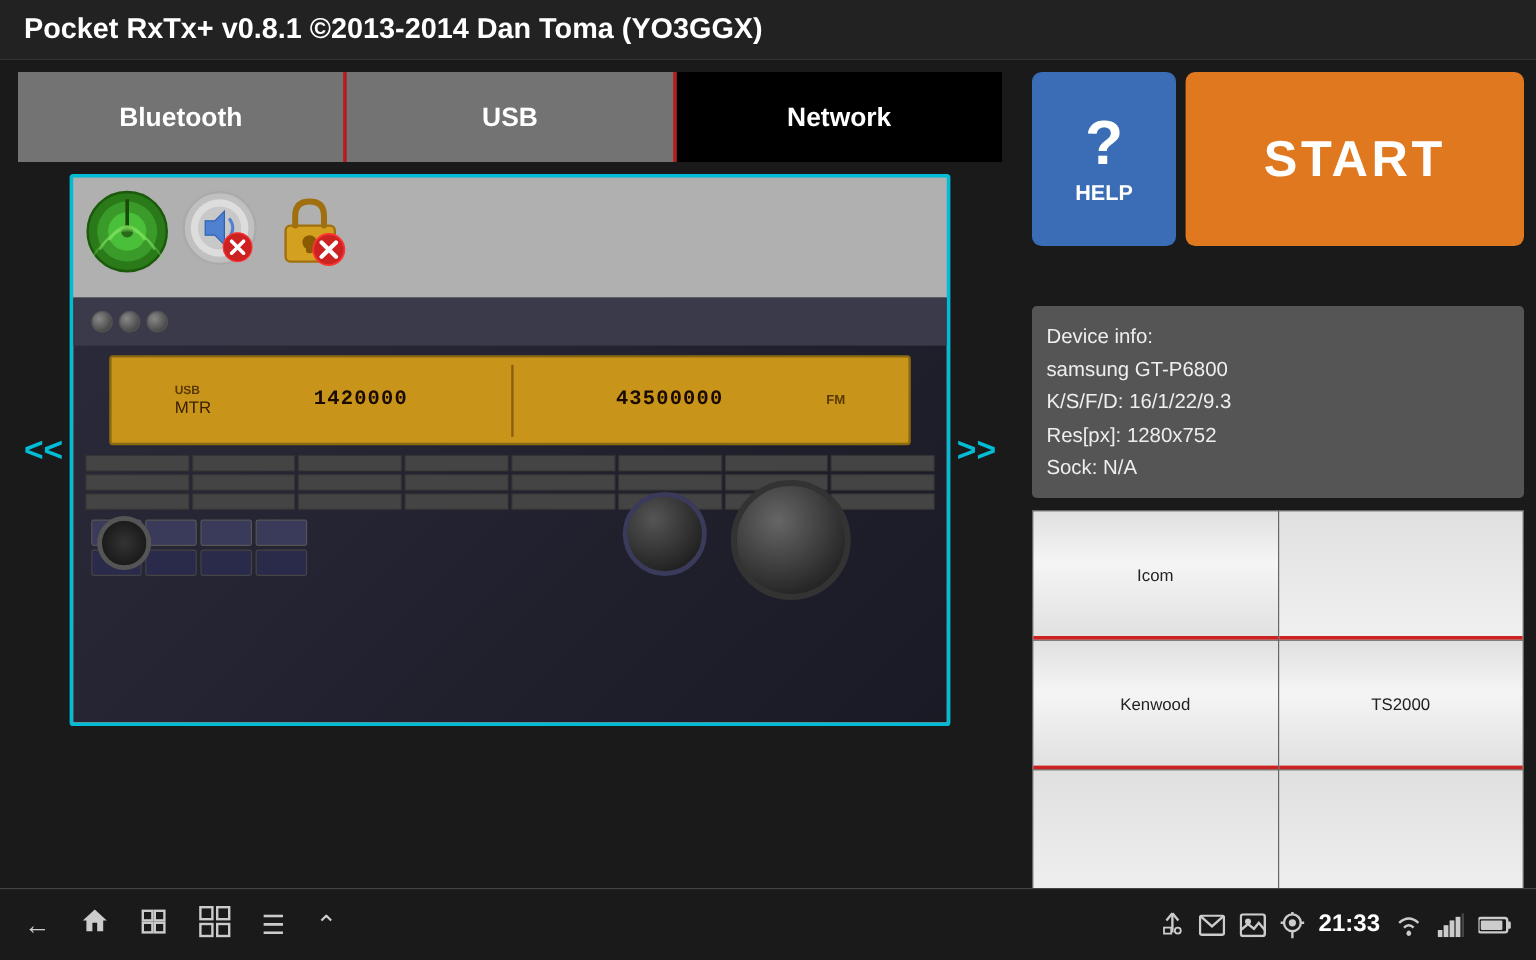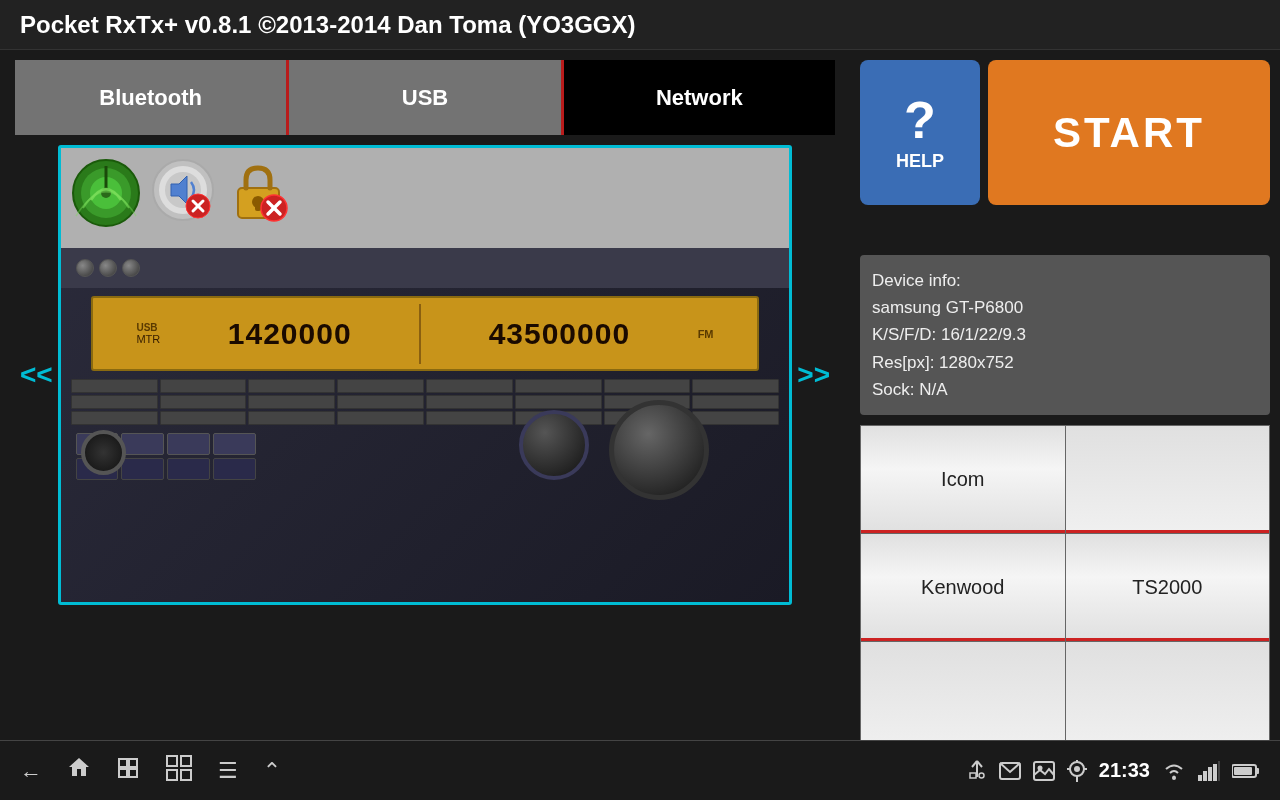--- a/index.html
+++ b/index.html
@@ -201,21 +201,21 @@
       background: #666;
       gap: 1px;
       overflow: hidden;
     }
 
     .radio-cell {
       background: linear-gradient(180deg, #e0e0e0 0%, #f5f5f5 40%, #e0e0e0 100%);
       display: flex;
       align-items: center;
       justify-content: center;
-      font-size: 20px;
+      font-size: 14px;
       font-weight: normal;
       color: #222;
       cursor: pointer;
       position: relative;
     }
     .radio-cell::after {
       content: '';
       position: absolute;
       bottom: 0;
       left: 0;
@@ -300,25 +300,25 @@
       height: 75px;
       border-radius: 3px;
       display: flex;
       align-items: center;
       justify-content: space-around;
       padding: 0 10px;
       border: 2px solid #8a6a10;
     }
 
     .freq-text {
-      font-size: 30px;
+      font-size: 17px;
       font-weight: bold;
       color: #1a0a00;
       letter-spacing: 1px;
-      font-family: Liberation Sans, sans-serif;
+      font-family: Liberation Mono, monospace;
     }
 
     .buttons-grid {
       display: grid;
       grid-template-columns: repeat(8, 1fr);
       gap: 2px;
       margin: 3px 10px;
     }
     .small-btn {
       height: 14px;
@@ -397,21 +397,21 @@
 
           <div class="kenwood-top">
             <div class="kenwood-knob-small"></div>
             <div class="kenwood-knob-small"></div>
             <div class="kenwood-knob-small"></div>
           </div>
 
           <div class="kenwood-display-area">
             <div style="display:flex;flex-direction:column;align-items:flex-start;">
               <span style="font-size:10px;color:#5a3a00;font-weight:bold;">USB</span>
-              <span style="font-size:11px;color:#3a2000;">MTR</span>
+              <span style="font-size:14px;color:#3a2000;">MTR</span>
             </div>
             <span class="freq-text">1420000</span>
             <div style="width:2px;height:60px;background:#8a6010;"></div>
             <span class="freq-text">43500000</span>
             <div style="display:flex;flex-direction:column;gap:3px;align-items:center;">
               <span style="font-size:11px;color:#5a3a00;font-weight:bold;">FM</span>
             </div>
           </div>
 
           <div class="buttons-grid">

